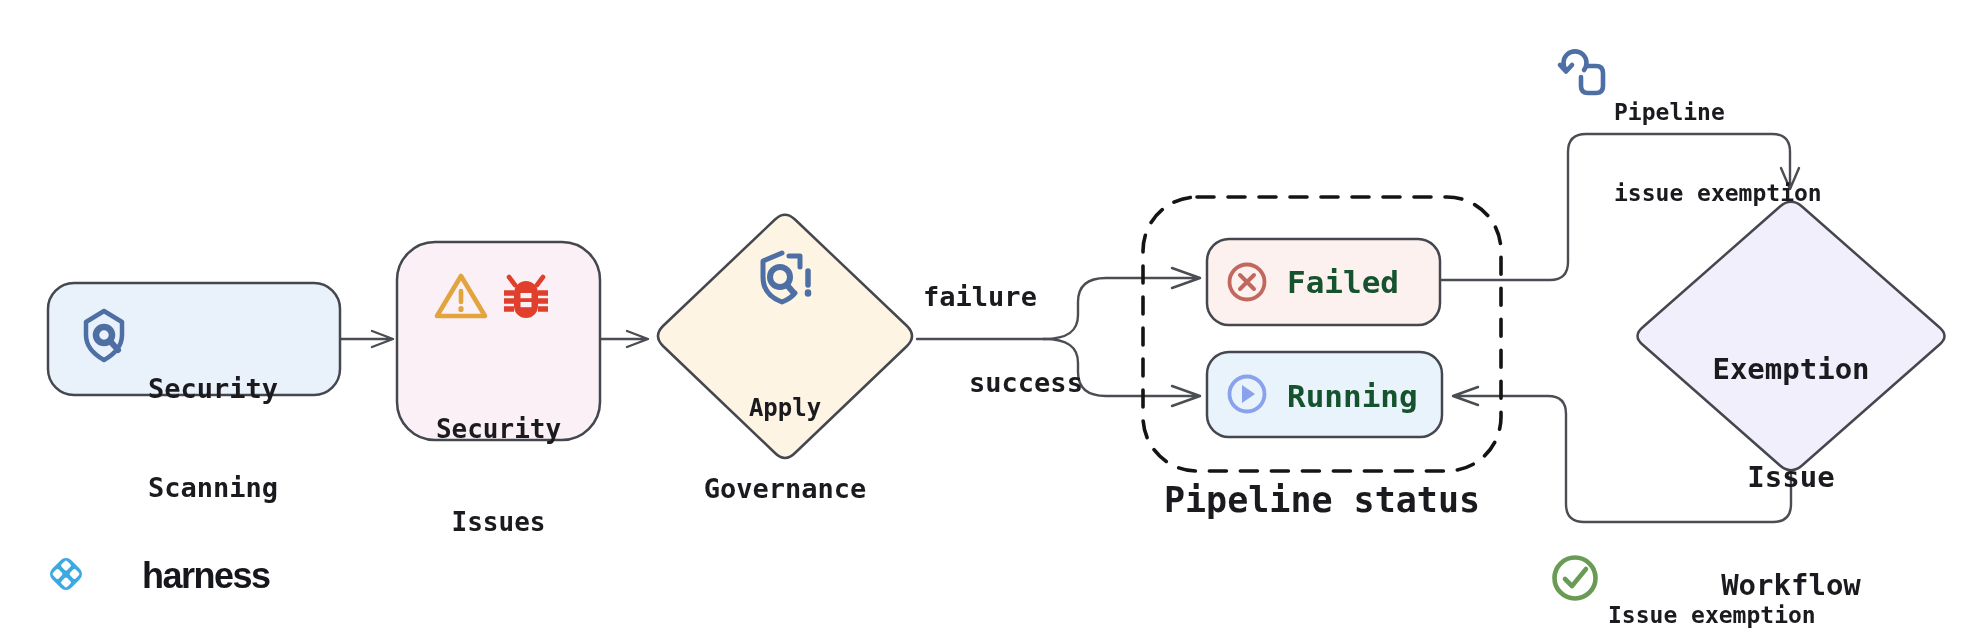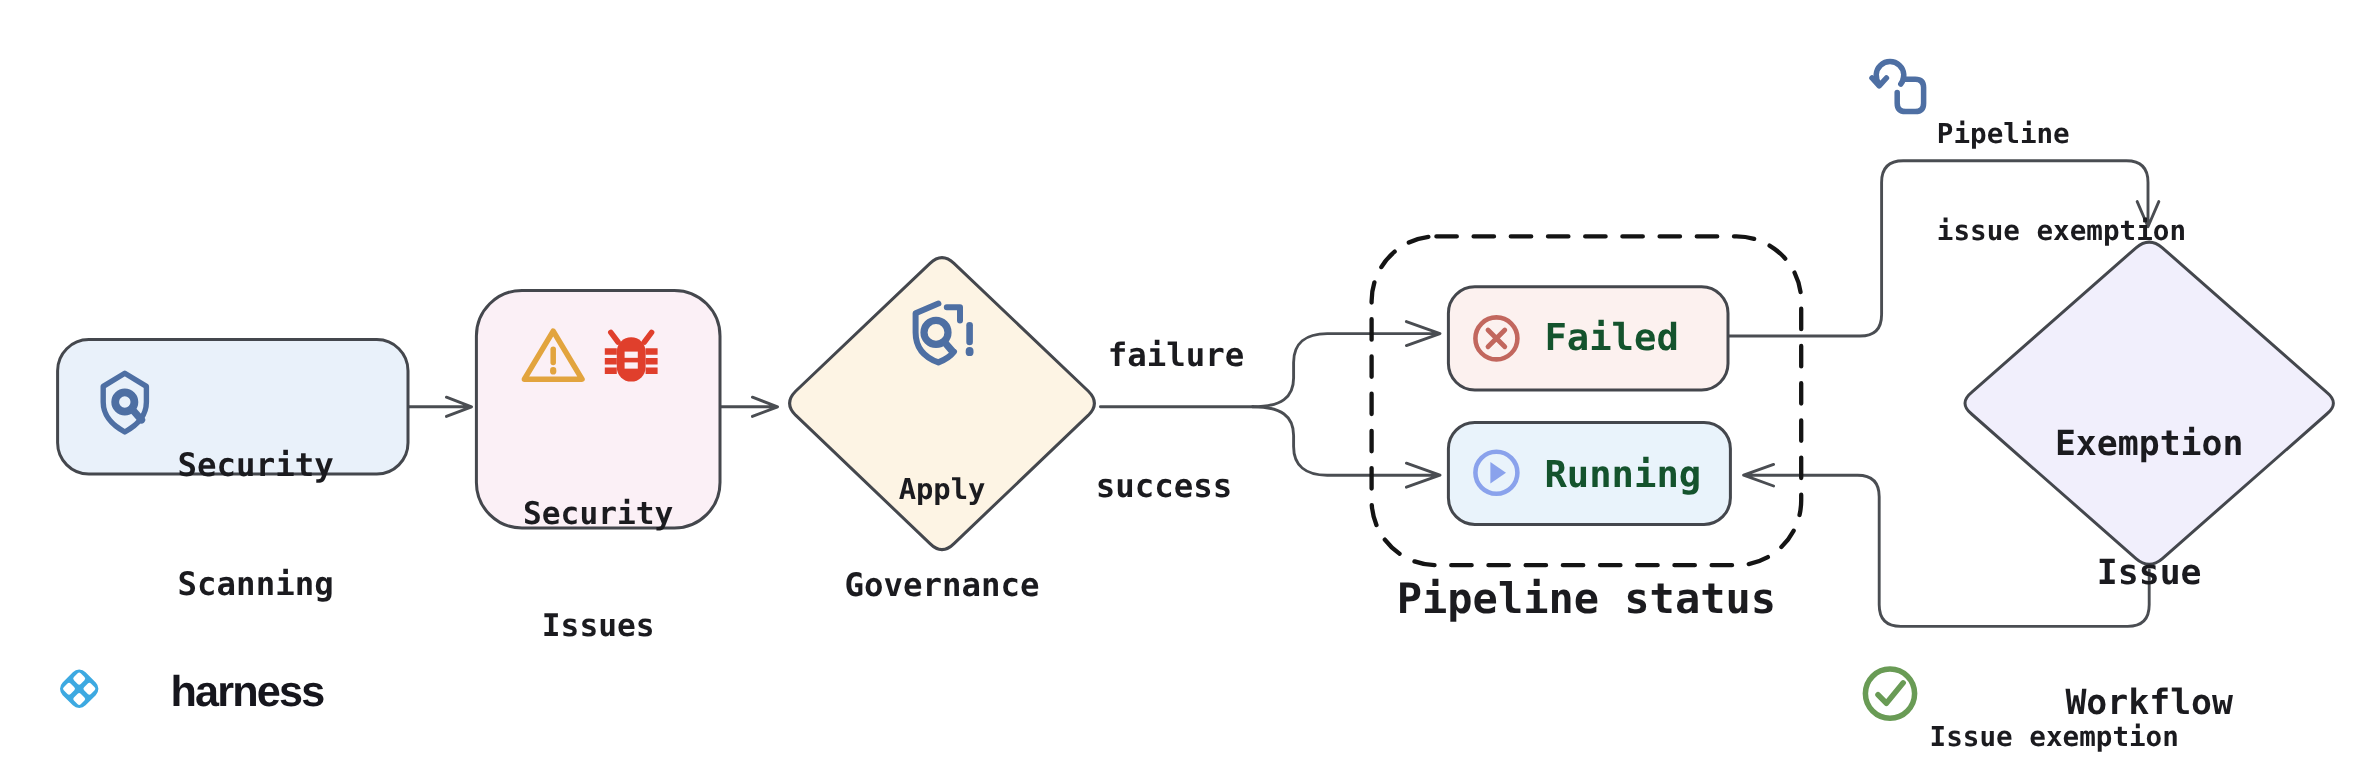--- a/index.html
+++ b/index.html
@@ -147,21 +147,21 @@
 </div>
 
 <div class="lbl center" style="left:653px;top:338px;width:264px;font-size:24px;line-height:28px;">
   <div>Apply</div>
 </div>
 
 <div class="lbl center" style="left:633px;top:473px;width:304px;font-size:27px;text-align:center;">Governance</div>
 
 <div class="lbl center" style="left:898px;top:281px;width:164px;font-size:27px;">failure</div>
 
-<div class="lbl center" style="left:886px;top:367px;width:168px;font-size:27px;margin-top:23px;">success</div>
+<div class="lbl center" style="left:942px;top:367px;width:168px;font-size:27px;">success</div>
 
 <div class="lbl status-lbl" style="left:1287px;top:264px;font-size:31px;">Failed</div>
 
 <div class="lbl status-lbl" style="left:1287px;top:378px;font-size:31px;">Running</div>
 
 <div class="lbl center" style="left:1143px;top:480px;width:358px;font-size:35px;">Pipeline status</div>
 
 <div class="lbl center" style="left:1632px;top:279px;width:318px;font-size:29px;line-height:36px;">
   <div>Exemption</div>
   <div>Issue</div>

